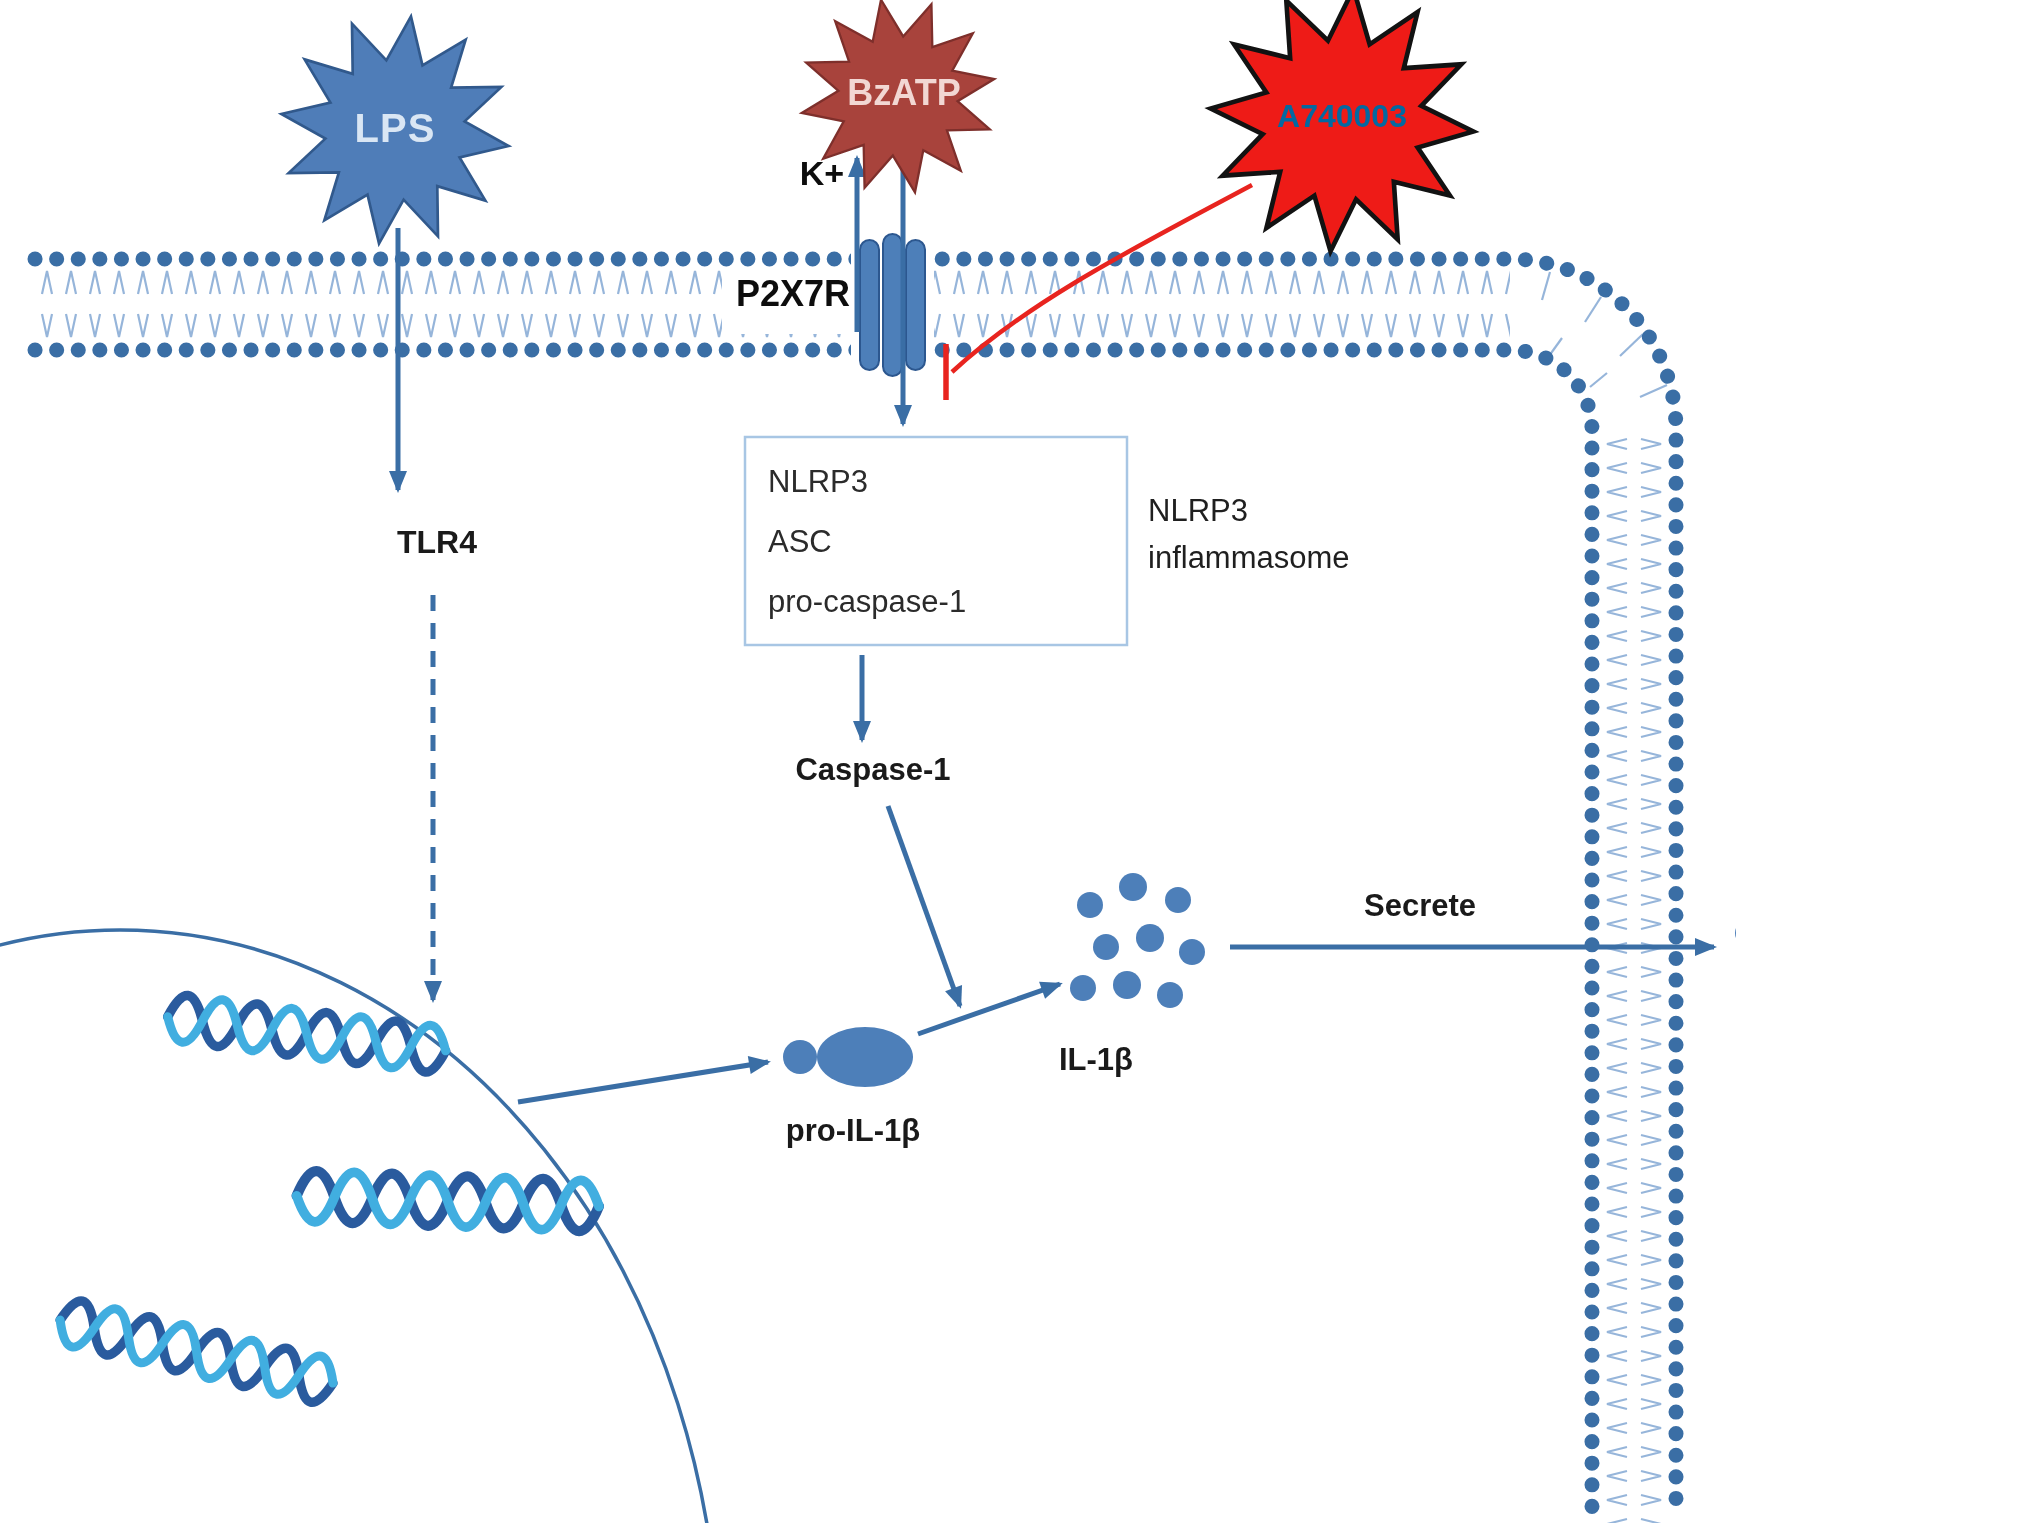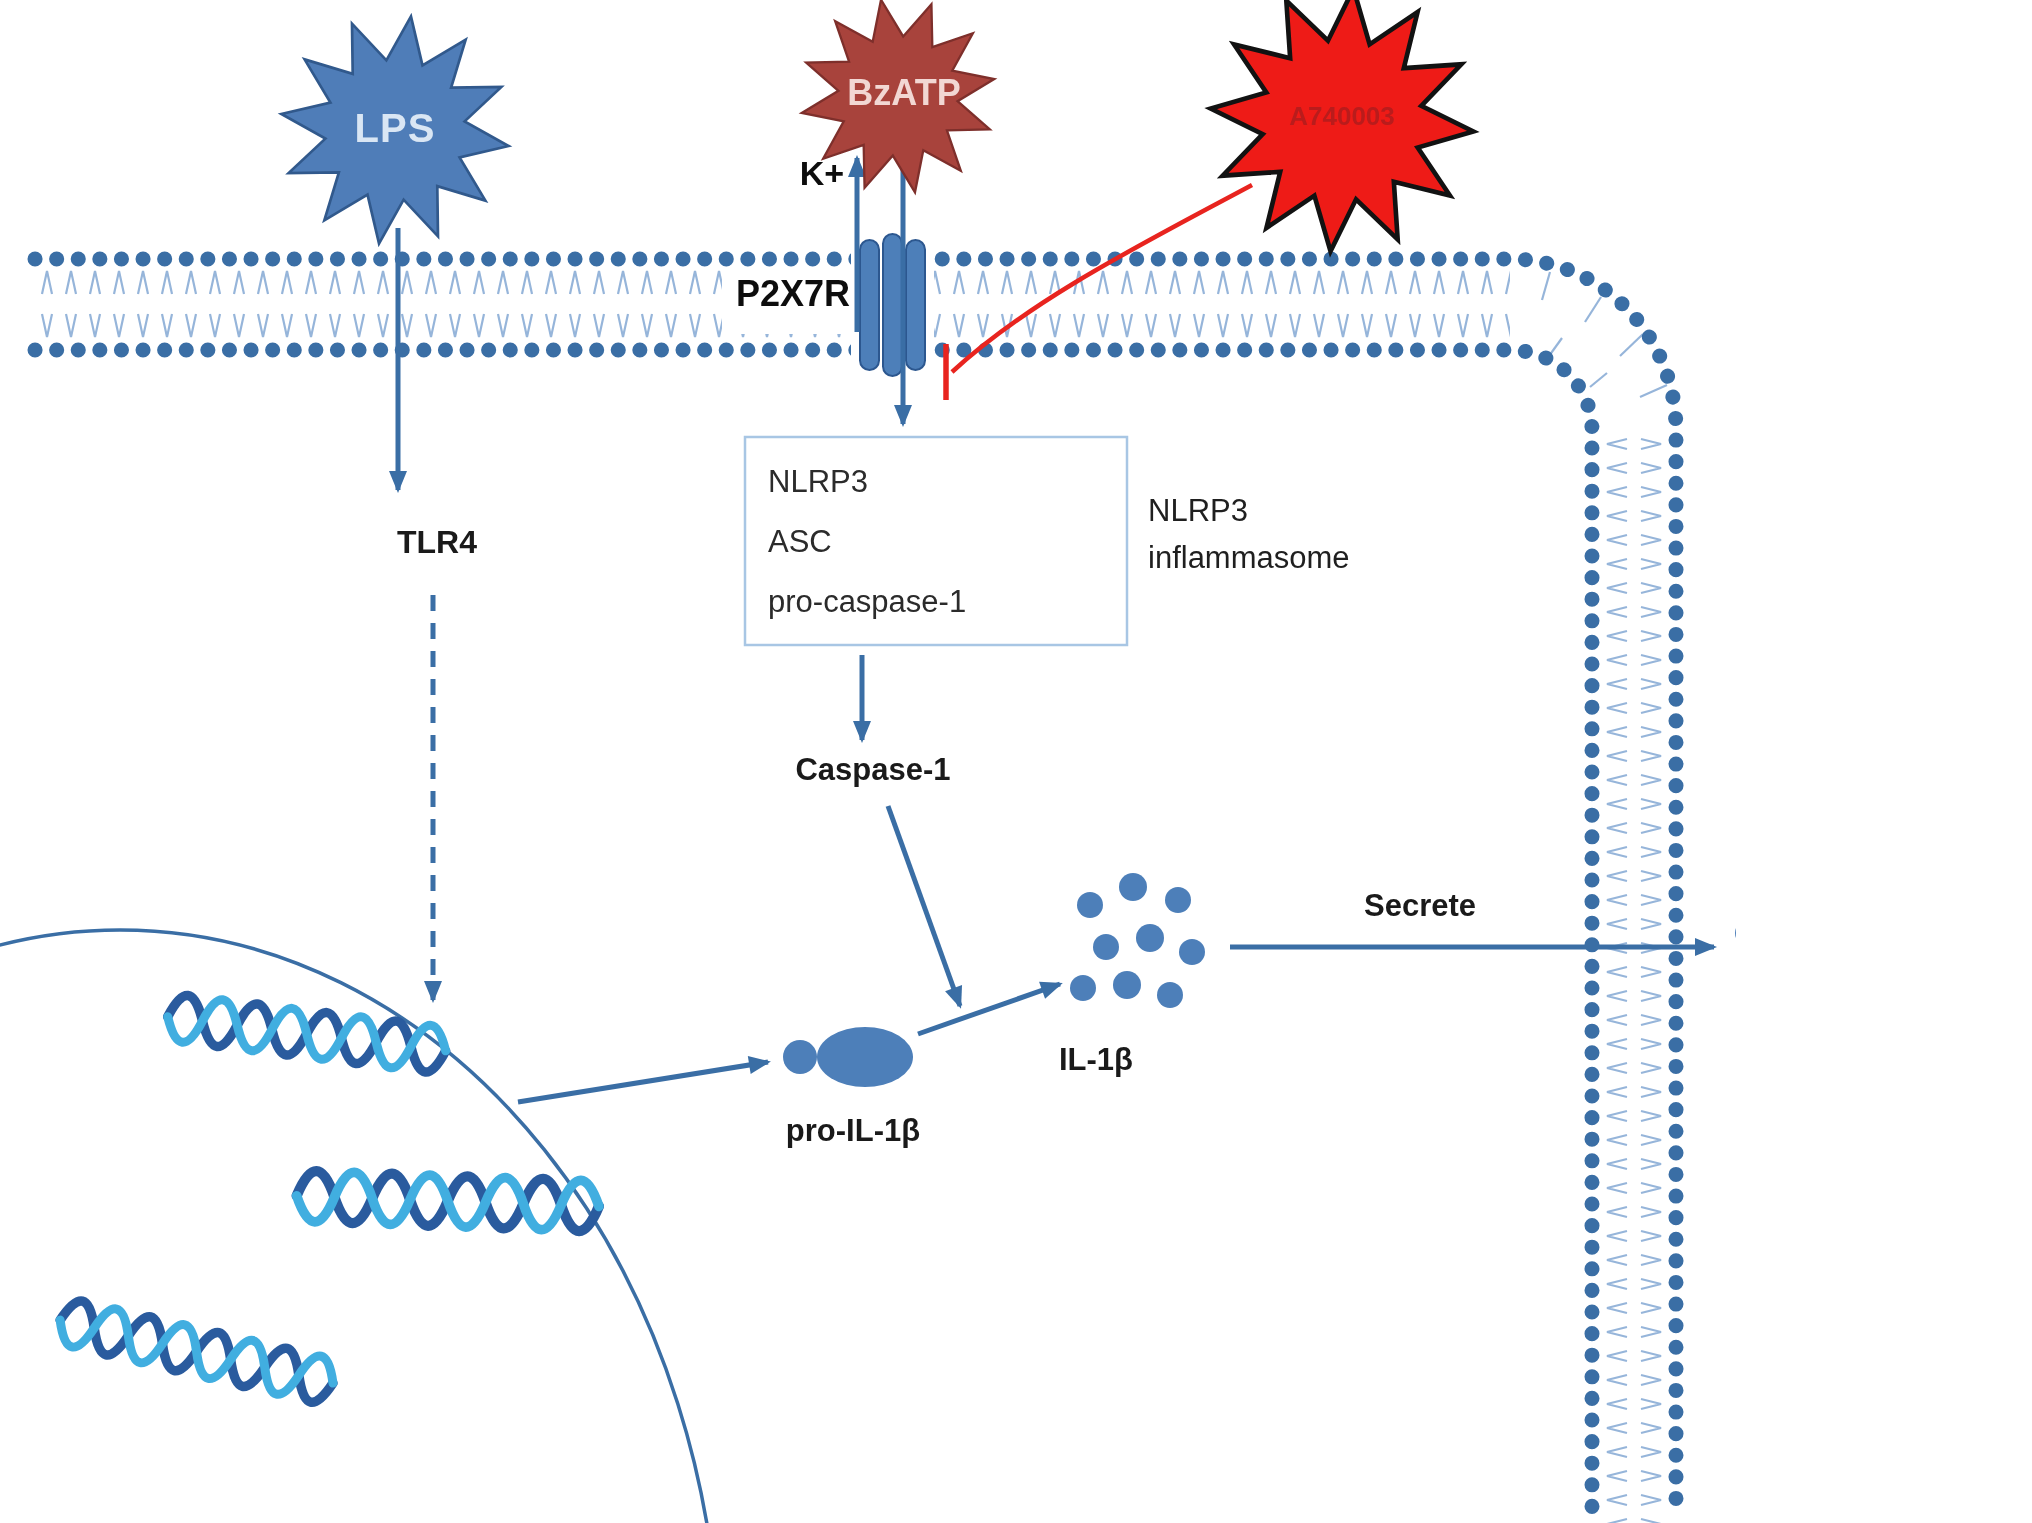--- a/index.html
+++ b/index.html
@@ -5,21 +5,21 @@
   * { margin:0; padding:0; box-sizing:border-box; }
   html,body { background:#ffffff; font-family:"Liberation Sans", sans-serif; }
   #canvas { position:relative; width:1736px; height:1523px; background:#ffffff; overflow:hidden; }
   #diagram-svg { position:absolute; left:0; top:0; width:2032px; height:1523px; }
 
   .lbl { position:absolute; color:#1a1a1a; font-size:31px; line-height:1.35; white-space:pre-line;font-weight:bold; }
   .centered { transform:translate(-50%,-50%); text-align:center; white-space:nowrap; }
   .star-label { font-weight:bold; transform:translate(-50%,-50%); text-align:center; white-space:nowrap; }
   .lps-text { color:#d9e6f4; font-size:40px; letter-spacing:1px; }
   .bzatp-text { color:#f2d7d3; font-size:36px; }
-  .a7-text { color:#b91c1c; font-size:26px; }
+  .a7-text { color:#0369a1; font-size:32px; }
   .bold-black { font-weight:bold; color:#0d0d0d; font-size:36px; }
   .box-lines { position:absolute; left:768px; top:452px; }
   .box-lines div { font-size:31px; line-height:60px; color:#2b2b2b; }
   .inflammasome-side { position:absolute; left:1148px; top:488px; font-size:31px; line-height:1.5; color:#1f1f1f; white-space:pre-line; }
   .effects-box { position:absolute; left:1700px; top:462px; width:314px; height:220px; background:#afc7e2; padding:20px 0 0 22px; }
   .effects-text { font-weight:bold; font-size:40px; line-height:1.32; color:#1d2b3a; white-space:pre-line; }
 </style>
 </head>
 <body>
 

